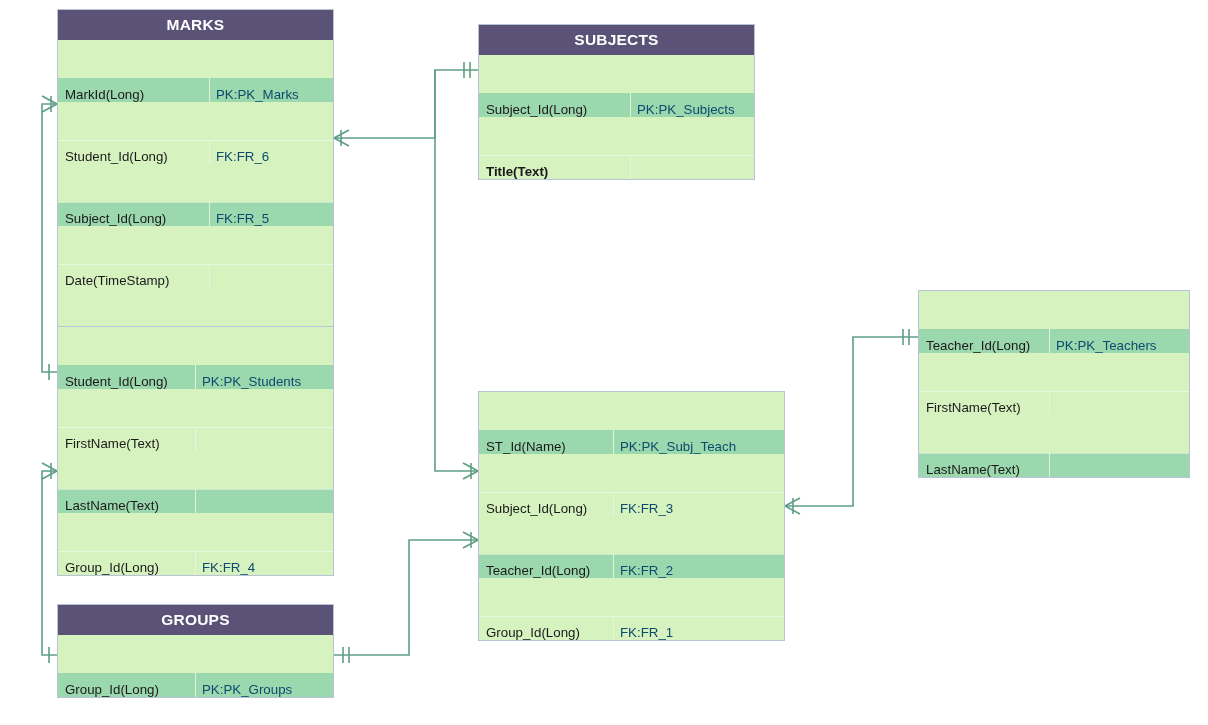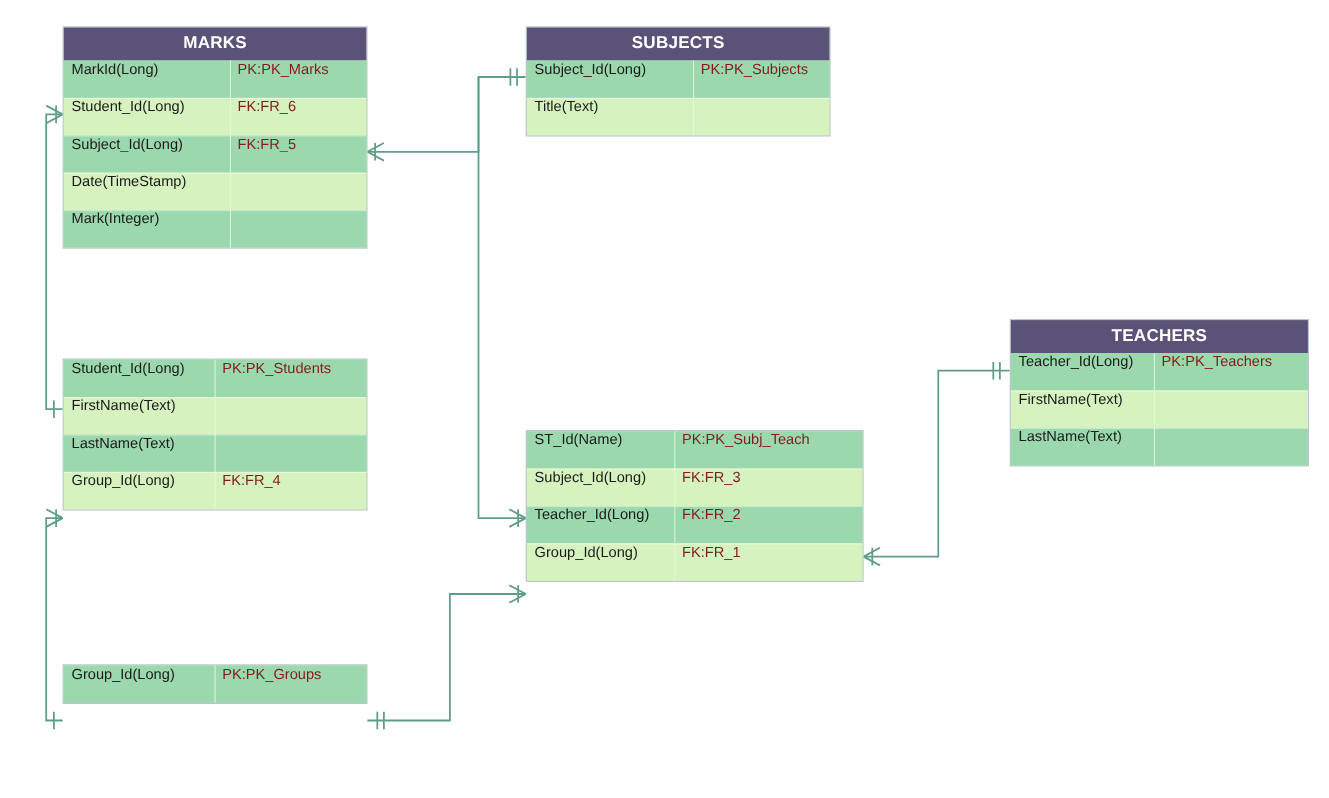--- a/index.html
+++ b/index.html
@@ -41,42 +41,43 @@
     color: #ffffff;
     font-size: 15.5px;
     font-weight: bold;
     text-align: center;
     letter-spacing: 0.2px;
     white-space: nowrap;
     overflow: hidden;
   }
   .attr-row {
     position: relative;
-    height: 34px;
+    height: 24px;
     display: flex;
-    align-items: flex-start;
+    align-items: flex-end;
     box-sizing: border-box;
+    margin-top: 38px;
   }
   .attr-row.shade-dark {
     background: #9cd8ad;
   }
   .attr-row.shade-light {
     background: #d6f2bf;
   }
   .attr-name {
     font-size: 13.3px;
     color: #1a1a1a;
     padding-left: 7px;
     box-sizing: border-box;
     white-space: nowrap;
     overflow: hidden;
   }
   .attr-key {
     font-size: 13.3px;
-    color: #7f1d1d;
+    color: #0c4a6e;
     padding-left: 7px;
     box-sizing: border-box;
     white-space: nowrap;
     overflow: hidden;
     flex: 1 1 auto;
   }
   .col-divider {
     position: absolute;
     top: 0;
     bottom: 0;
@@ -158,21 +159,21 @@
         <path d="M 49 647 L 49 663"></path>
 
         <path d="M 57 471 L 42 463"></path>
         <path d="M 57 471 L 42 479"></path>
         <path d="M 51 463 L 51 479"></path>
       </g>
 
     </g>
   </svg>
 
-  <div class="entity" style="left:57px; top:24px; width:277px;">
+  <div class="entity" style="left:57px; top:9px; width:277px;">
     <div class="entity-header">MARKS</div>
     <div class="attr-row shade-dark">
       <span class="col-divider" style="left:151px;"></span>
       <span class="attr-name" style="width:151px;">MarkId(Long)</span>
       <span class="attr-key">PK:PK_Marks</span>
     </div>
     <div class="attr-row shade-light">
       <span class="row-sep"></span>
       <span class="col-divider" style="left:151px;"></span>
       <span class="attr-name" style="width:151px;">Student_Id(Long)</span>
@@ -201,21 +202,21 @@
   <div class="entity" style="left:478px; top:24px; width:277px;">
     <div class="entity-header">SUBJECTS</div>
     <div class="attr-row shade-dark">
       <span class="col-divider" style="left:151px;"></span>
       <span class="attr-name" style="width:151px;">Subject_Id(Long)</span>
       <span class="attr-key">PK:PK_Subjects</span>
     </div>
     <div class="attr-row shade-light">
       <span class="row-sep"></span>
       <span class="col-divider" style="left:151px;"></span>
-      <span class="attr-name" style="width:151px;">Title(Text)</span>
+      <span class="attr-name" style="width:151px;font-weight:bold;">Title(Text)</span>
       <span class="attr-key"></span>
     </div>
   </div>
 
   <div class="entity" style="left:57px; top:326px; width:277px;">
     <div class="attr-row shade-dark">
       <span class="col-divider" style="left:137px;"></span>
       <span class="attr-name" style="width:137px;">Student_Id(Long)</span>
       <span class="attr-key">PK:PK_Students</span>
     </div>
@@ -233,21 +234,20 @@
     </div>
     <div class="attr-row shade-light">
       <span class="row-sep"></span>
       <span class="col-divider" style="left:137px;"></span>
       <span class="attr-name" style="width:137px;">Group_Id(Long)</span>
       <span class="attr-key">FK:FR_4</span>
     </div>
   </div>
 
   <div class="entity" style="left:918px; top:290px; width:272px;">
-    <div class="entity-header">TEACHERS</div>
     <div class="attr-row shade-dark">
       <span class="col-divider" style="left:130px;"></span>
       <span class="attr-name" style="width:130px;">Teacher_Id(Long)</span>
       <span class="attr-key">PK:PK_Teachers</span>
     </div>
     <div class="attr-row shade-light">
       <span class="row-sep"></span>
       <span class="col-divider" style="left:130px;"></span>
       <span class="attr-name" style="width:130px;">FirstName(Text)</span>
       <span class="attr-key"></span>
@@ -280,20 +280,21 @@
     </div>
     <div class="attr-row shade-light">
       <span class="row-sep"></span>
       <span class="col-divider" style="left:134px;"></span>
       <span class="attr-name" style="width:134px;">Group_Id(Long)</span>
       <span class="attr-key">FK:FR_1</span>
     </div>
   </div>
 
   <div class="entity" style="left:57px; top:604px; width:277px;">
+    <div class="entity-header">GROUPS</div>
     <div class="attr-row shade-dark">
       <span class="col-divider" style="left:137px;"></span>
       <span class="attr-name" style="width:137px;">Group_Id(Long)</span>
       <span class="attr-key">PK:PK_Groups</span>
     </div>
   </div>
 
 </div>
 
 </body></html>

